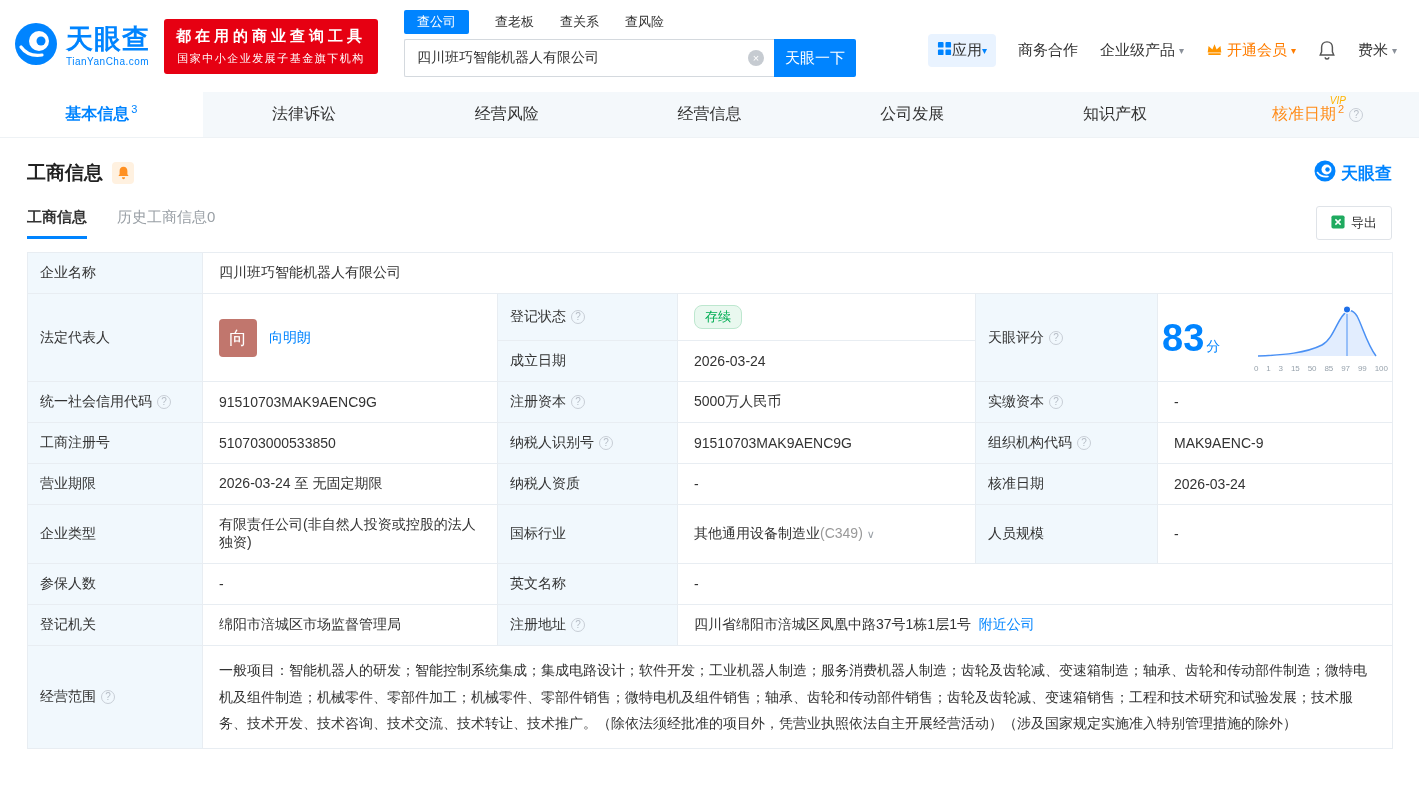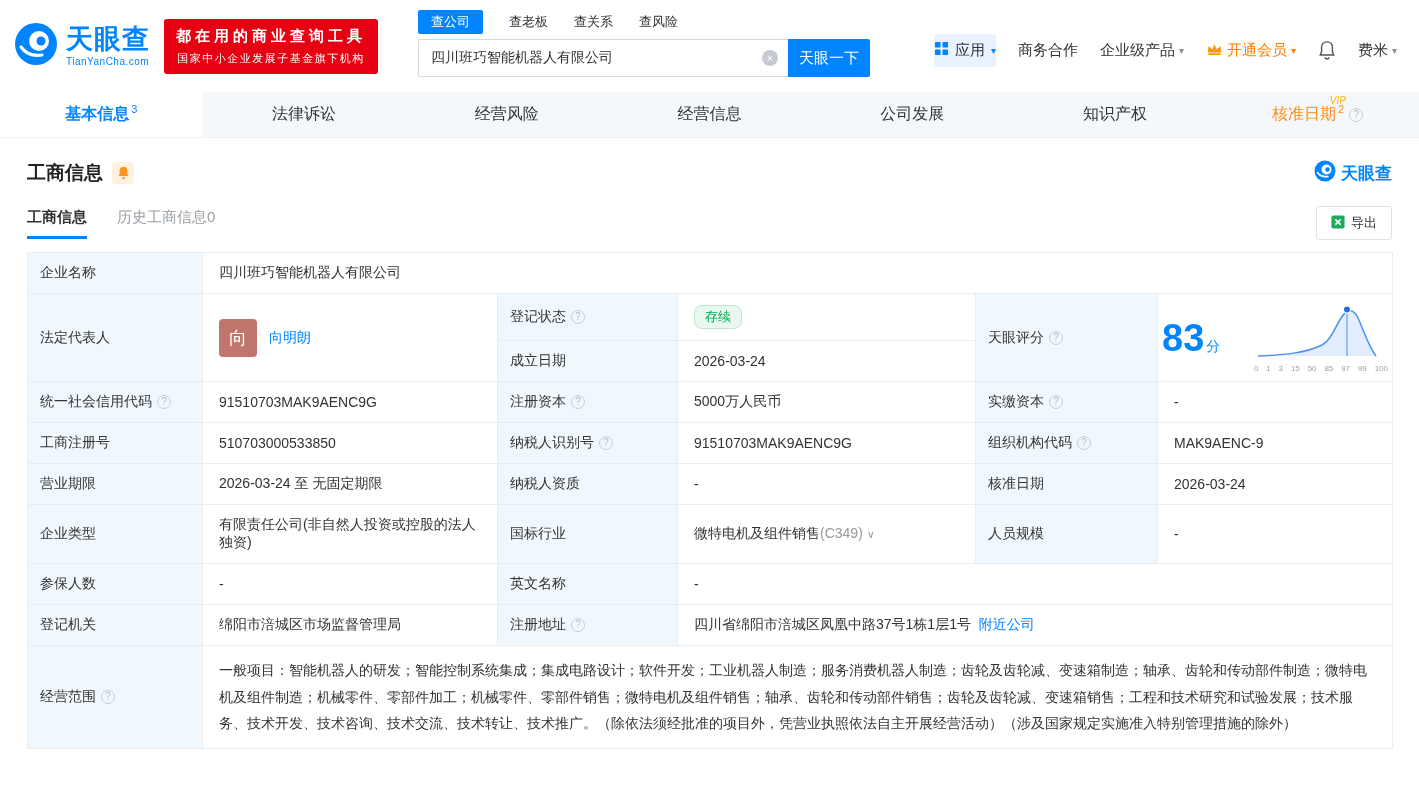--- a/index.html
+++ b/index.html
@@ -9,35 +9,35 @@
 
   
   .header { display:flex; align-items:center; height:92px; padding:0 22px 0 14px; background:#fff; }
   .logo { display:flex; align-items:center; gap:8px; cursor:pointer; }
   .logo-text { display:flex; flex-direction:column; line-height:1; }
   .logo-cn { font-size:27px; font-weight:bold; color:#0084ff; letter-spacing:1px; }
   .logo-en { font-size:10px; color:#0084ff; margin-top:4px; letter-spacing:0.5px; }
   .promo { background:#e60012; color:#fff; border-radius:3px; padding:8px 12px; margin-left:14px; text-align:center; }
   .promo-l1 { font-size:15px; font-weight:bold; letter-spacing:4px; white-space:nowrap; }
   .promo-l2 { font-size:11px; letter-spacing:1.5px; margin-top:5px; white-space:nowrap; }
-  .search-wrap { margin-left:40px; width:452px; align-self:flex-start; margin-top:10px; }
+  .search-wrap { margin-left:26px; width:452px; align-self:flex-start; margin-top:10px; }
   .search-tabs { display:flex; gap:26px; align-items:center; font-size:13px; margin-bottom:5px; }
   .search-tab { color:#333; cursor:pointer; padding:3px 0; }
   .search-tab.active { background:#0084ff; color:#fff; padding:3px 13px; border-radius:2px; }
   .search-bar { display:flex; }
   .search-input-wrap { position:relative; flex:1; }
   .search-input { width:100%; height:38px; border:1px solid #d4d9de; border-right:none; padding:0 34px 0 12px;
     font-size:14px; color:#333; outline:none; border-radius:2px 0 0 2px; font-family:inherit; }
   .clear-btn { position:absolute; right:10px; top:11px; width:16px; height:16px; background:#c6cbd1; color:#fff;
     border-radius:50%; font-size:11px; line-height:16px; text-align:center; cursor:pointer; }
   .search-btn { width:82px; height:38px; background:#0084ff; color:#fff; font-size:15px; border:none;
     border-radius:0 2px 2px 0; cursor:pointer; font-family:inherit; }
   .header-nav { margin-left:auto; display:flex; align-items:center; gap:22px; font-size:15px; margin-top:8px; }
   .nav-link { color:#333; cursor:pointer; display:inline-flex; align-items:center; gap:4px; white-space:nowrap; }
-  .apps-chip { background:#e9f3ff; border-radius:4px; padding:7px 0; display:flex; gap:6px; align-items:center; cursor:pointer; }
+  .apps-chip { background:#e9f3ff; border-radius:4px; padding:7px 9px; display:flex; align-items:center; cursor:pointer; }
   .caret { font-size:10px; color:#8a9099; }
   .caret.blue { color:#0084ff; }
   .caret.orange { color:#ff7d00; }
   .vip-link { color:#ff7d00; }
   .bell-btn { cursor:pointer; display:inline-flex; }
 
   
   .main-tabs { display:flex; height:46px; background:#f4f8fb; border-bottom:1px solid #eef2f5; }
   .main-tab { flex:1; display:flex; align-items:center; justify-content:center; font-size:16px; color:#333;
     cursor:pointer; position:relative; }
@@ -312,21 +312,21 @@
         <td><span>-</span></td>
         <td class="lbl"><span>核准日期</span></td>
         <td><span>2026-03-24</span></td>
       </tr>
 
       <tr>
         <td class="lbl"><span>企业类型</span></td>
         <td><span>有限责任公司(非自然人投资或控股的法人独资)</span></td>
         <td class="lbl"><span>国标行业</span></td>
         <td>
-          <span>微特电机及组件销售</span><span class="muted">(C349)</span><span class="chev">∨</span>
+          <span>其他通用设备制造业</span><span class="muted">(C349)</span><span class="chev">∨</span>
         </td>
         <td class="lbl"><span>人员规模</span></td>
         <td><span>-</span></td>
       </tr>
 
       <tr>
         <td class="lbl"><span>参保人数</span></td>
         <td><span>-</span></td>
         <td class="lbl"><span>英文名称</span></td>
         <td colspan="3"><span>-</span></td>

